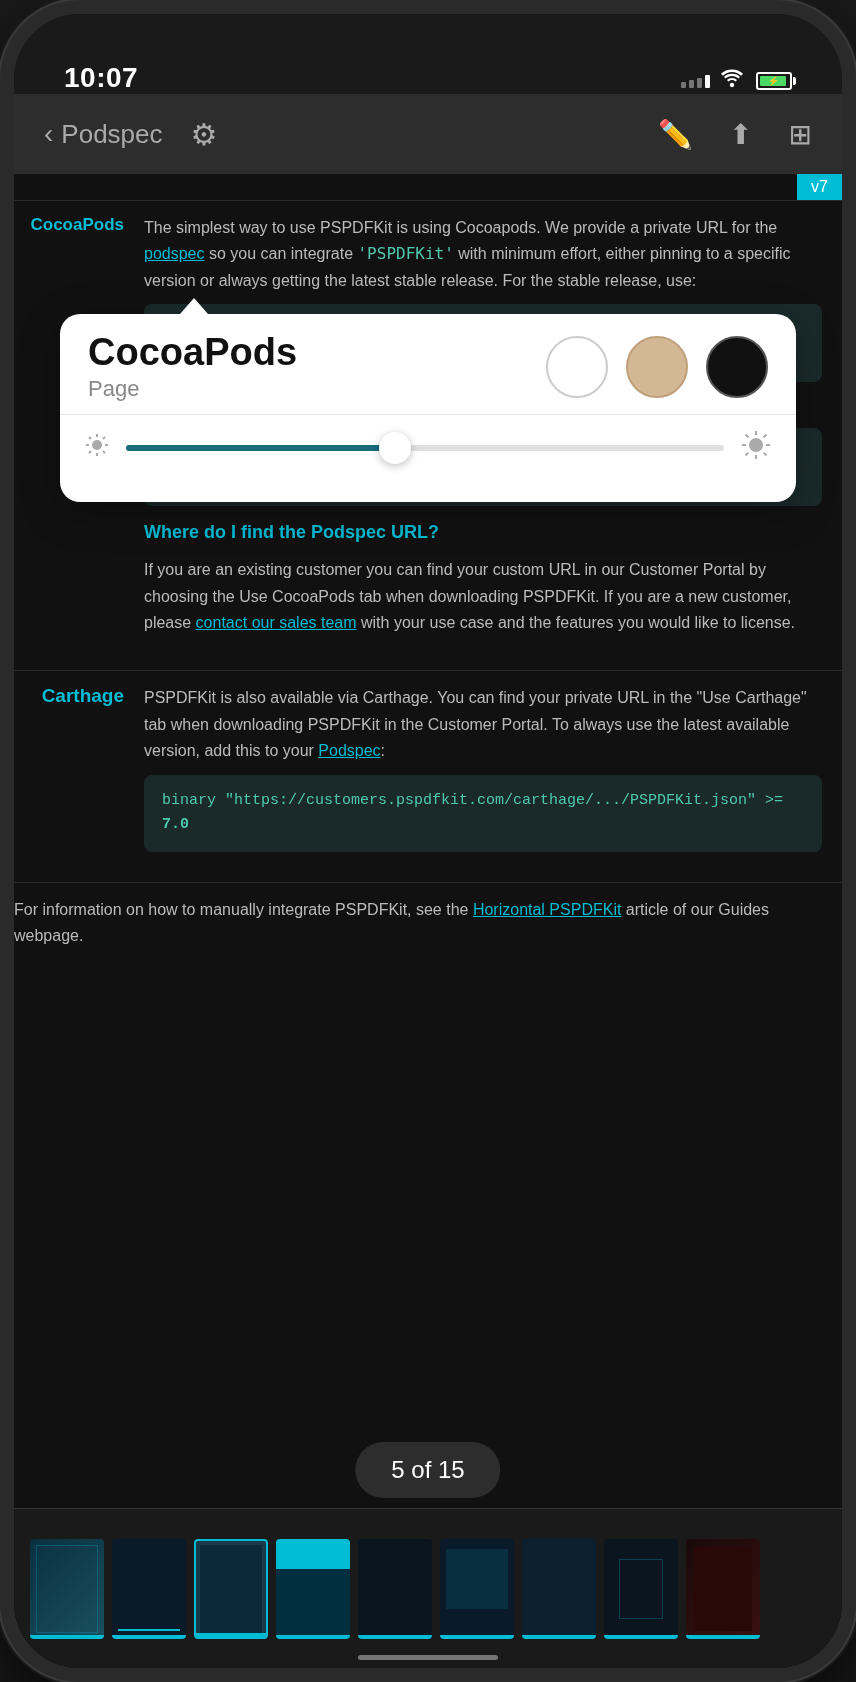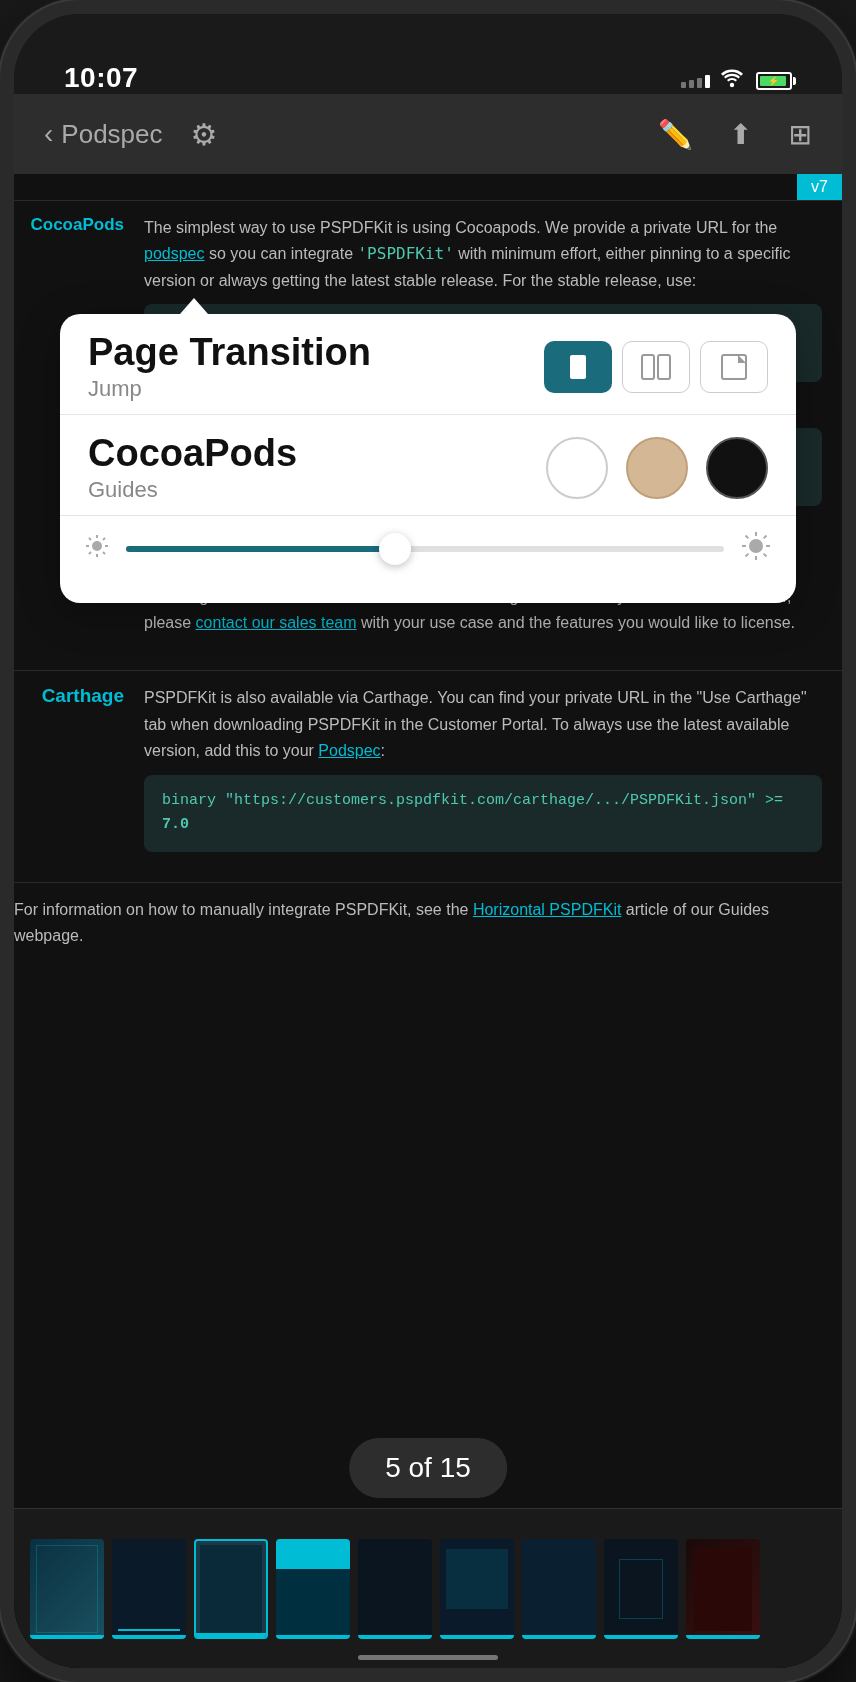--- a/index.html
+++ b/index.html
@@ -398,21 +398,21 @@
     }
 
     
     .page-indicator {
       position: absolute;
       bottom: 170px;
       left: 50%;
       transform: translateX(-50%);
       background: rgba(50,50,50,0.85);
       color: white;
-      font-size: 28px;
+      font-size: 24px;
       font-weight: 500;
       padding: 14px 36px;
       border-radius: 30px;
       white-space: nowrap;
       z-index: 50;
     }
 
     
     .thumbnail-strip {
       position: absolute;
@@ -574,57 +574,27 @@
               <p style="font-size:16px; color:#bbb;">For information on how to manually integrate PSPDFKit, see the <span class="link-text">Horizontal PSPDFKit</span> article of our Guides webpage.</p>
             </div>
           </div>
         </div>
       </div>
 
       <div class="popover-wrapper">
         <div class="popover">
           <div class="popover-arrow"></div>
 
-          <div class="popover-section">
-            <div class="popover-section-header">
-              <div class="popover-title-group">
-                <div class="popover-section-title">Page Transition</div>
-                <div class="popover-section-subtitle">Jump</div>
-              </div>
-              <div class="popover-controls">
-
-                <div class="pt-btn pt-btn-active">
-                  <svg viewBox="0 0 32 32" fill="none">
-                    <rect x="8" y="4" width="16" height="24" rx="2" fill="white"></rect>
-                  </svg>
-                </div>
-
-                <div class="pt-btn pt-btn-inactive">
-                  <svg viewBox="0 0 32 32" fill="none">
-                    <rect x="2" y="4" width="12" height="24" rx="2" stroke="#999" stroke-width="2"></rect>
-                    <rect x="18" y="4" width="12" height="24" rx="2" stroke="#999" stroke-width="2"></rect>
-                  </svg>
-                </div>
-
-                <div class="pt-btn pt-btn-inactive">
-                  <svg viewBox="0 0 32 32" fill="none">
-                    <rect x="4" y="4" width="24" height="24" rx="2" stroke="#999" stroke-width="2"></rect>
-                    <path d="M20 4 L28 12 L20 12 Z" fill="#999"></path>
-                  </svg>
-                </div>
-              </div>
-            </div>
-          </div>
 
 
           <div class="popover-section">
             <div class="popover-section-header">
               <div class="popover-title-group">
                 <div class="popover-section-title">CocoaPods</div>
-                <div class="popover-section-subtitle">Guides</div>
+                <div class="popover-section-subtitle">Page</div>
               </div>
               <div class="appearance-controls">
                 <div class="appearance-circle appearance-circle-white"></div>
                 <div class="appearance-circle appearance-circle-sepia"></div>
                 <div class="appearance-circle appearance-circle-night"></div>
               </div>
             </div>
           </div>
 
           <div class="brightness-section">

